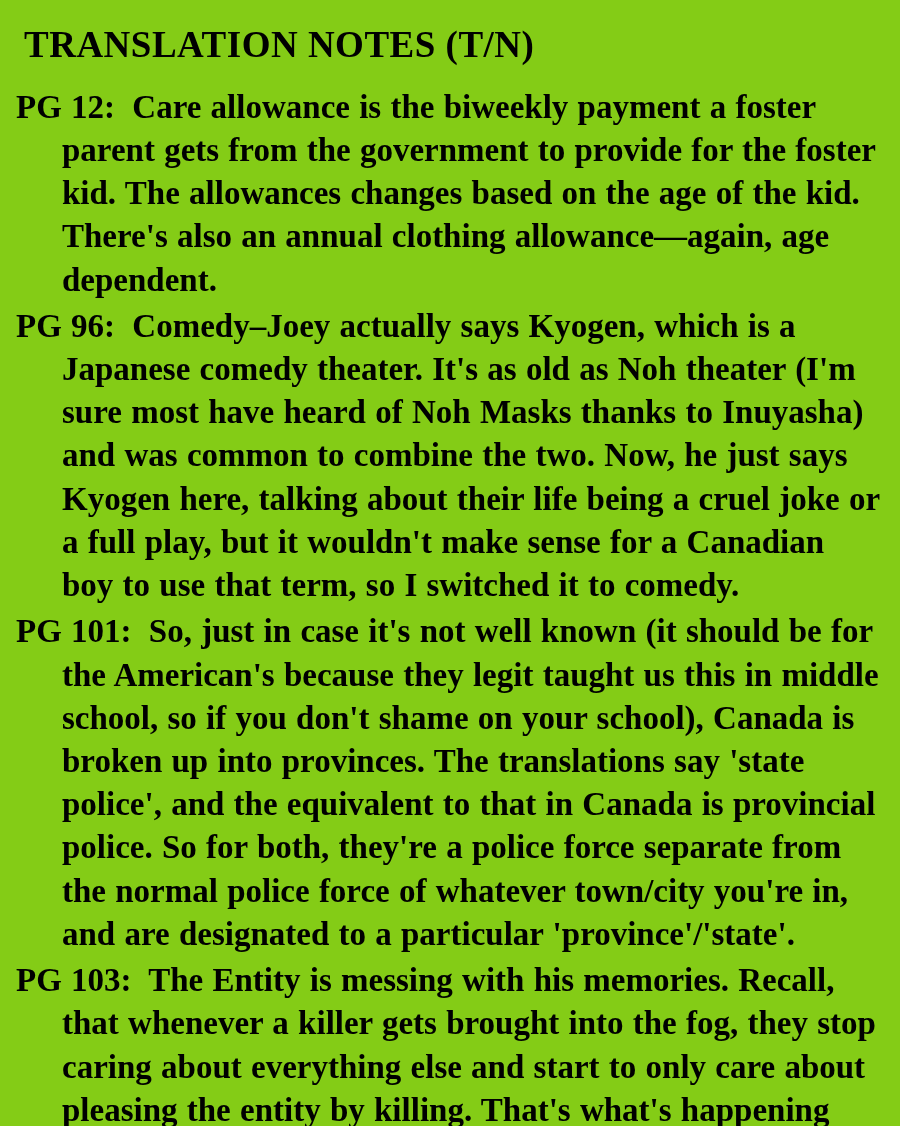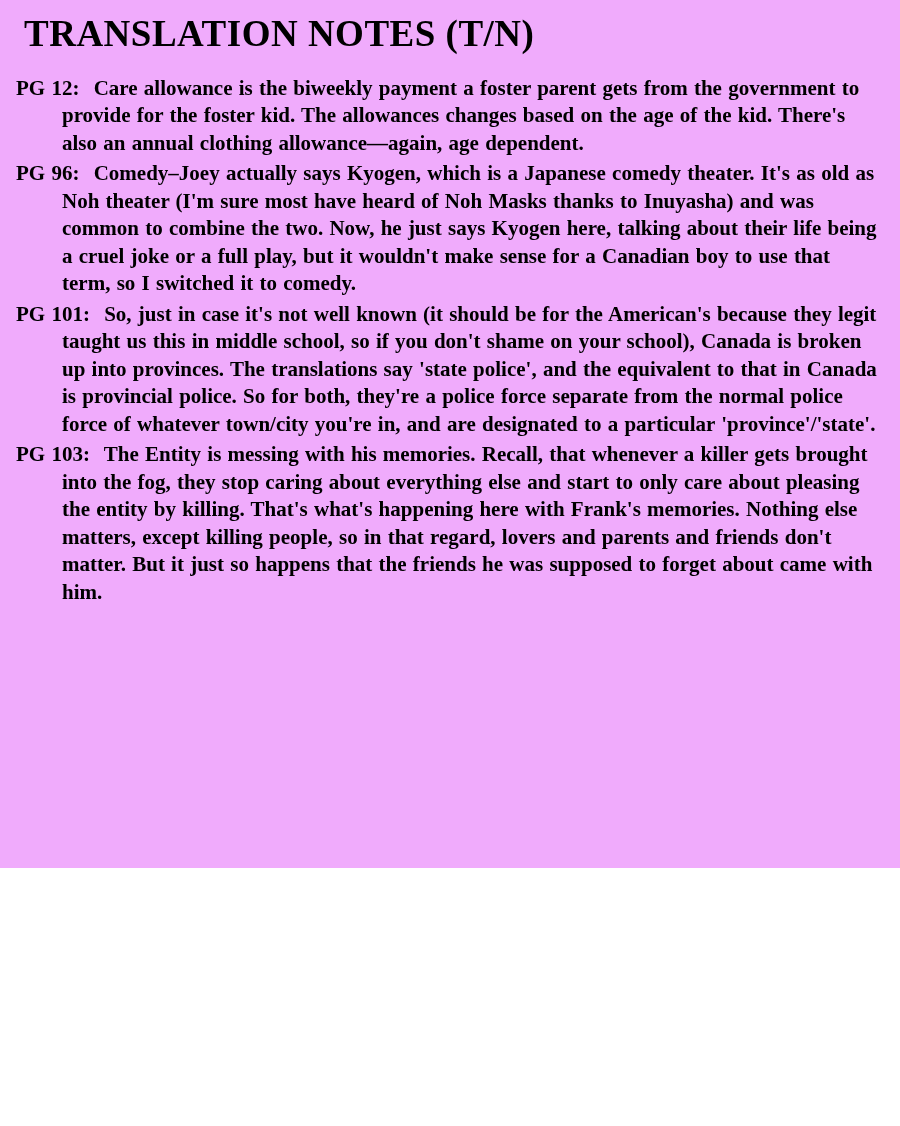--- a/index.html
+++ b/index.html
@@ -2,38 +2,38 @@
 <html><head>
 <meta charset="utf-8">
 <style>
   html, body {
     margin: 0;
     padding: 0;
     background: #ffffff;
   }
   .page {
     width: 900px;
-    height: 868px;
+    height: 1126px;
     box-sizing: border-box;
-    background: #f0abfc;
+    background: #84cc16;
     color: #000000;
     font-family: "Liberation Serif", "DejaVu Serif", serif;
     font-weight: bold;
-    padding: 14px 18px 20px 16px;
+    padding: 25px 18px 20px 16px;
     overflow: hidden;
   }
   .page-title {
     font-size: 37px;
     line-height: 1.1;
     margin: 0 0 20px 8px;
     letter-spacing: 0.5px;
     white-space: nowrap;
   }
   .note {
-    font-size: 21px;
+    font-size: 33px;
     line-height: 1.31;
     margin: 0 0 3px 0;
     padding-left: 46px;
     text-indent: -46px;
     word-spacing: 1px;
   }
   .note-label {
     padding-right: 8px;
   }
 </style>

